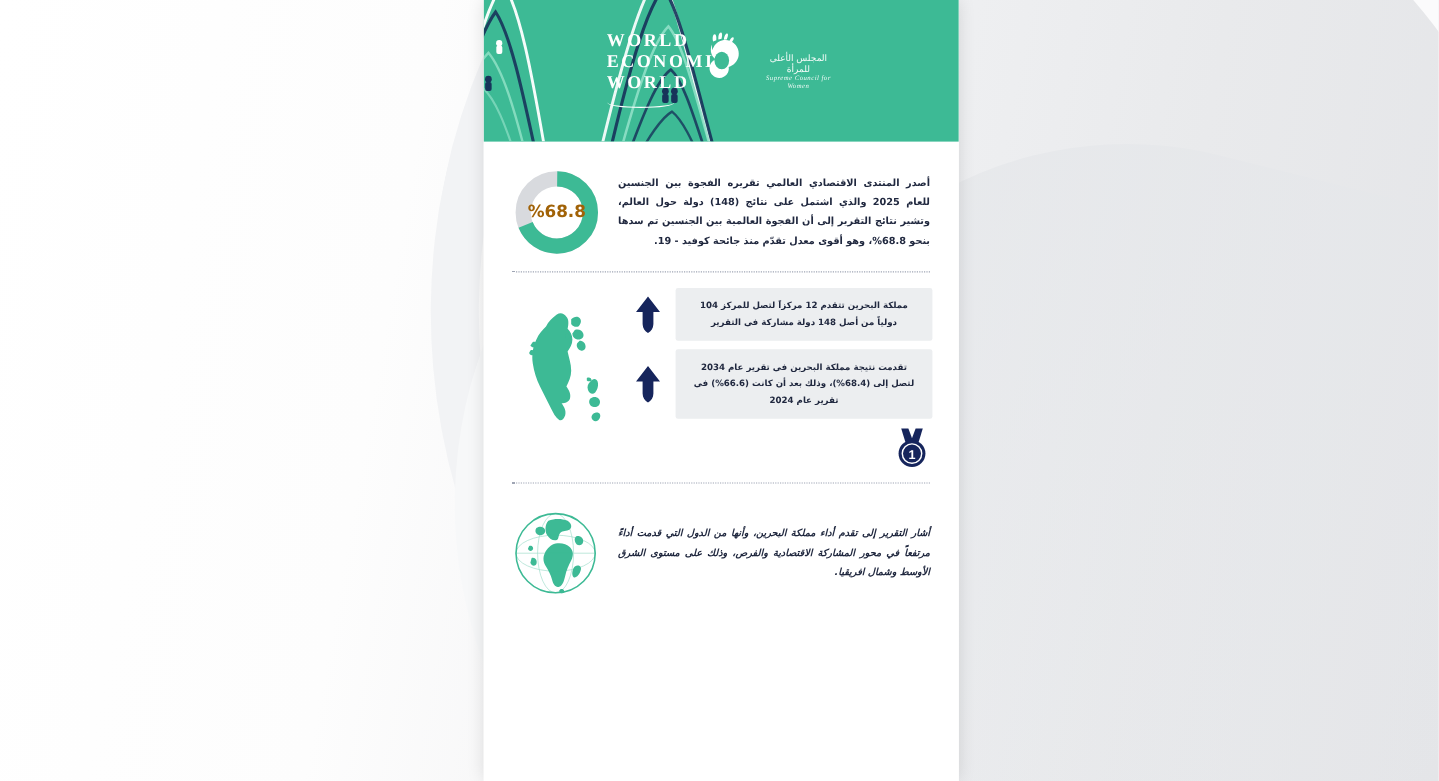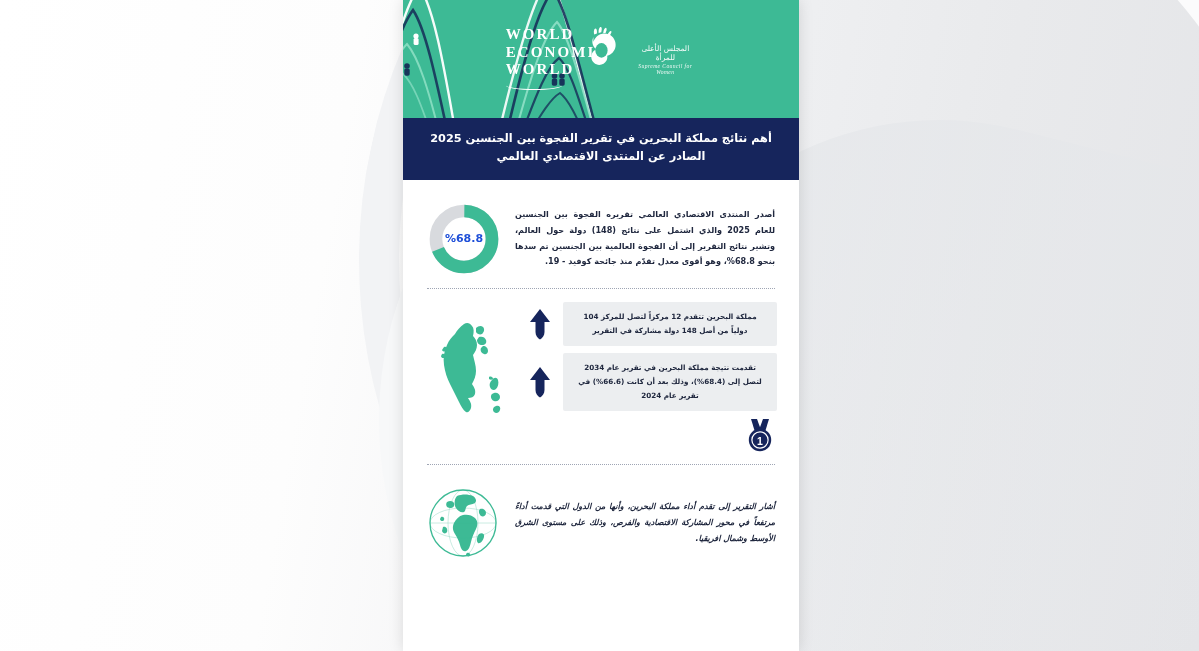--- a/index.html
+++ b/index.html
@@ -184,21 +184,21 @@
     line-height: 1.95;
     color: #20283f;
     text-align: justify;
     font-weight: 600;
     letter-spacing: .05px;
   }
   .donut-wrap { flex: none; width: 74px; height: 74px; position: relative; }
   .donut-label {
     position: absolute; inset: 0;
     display: flex; align-items: center; justify-content: center;
-    font-size: 11px; font-weight: bold; color: #1d4ed8;
+    font-size: 14px; font-weight: bold; color: #a16207;
     direction: ltr;
   }
 
   
   .middle {
     display: flex;
     gap: 10px;
     padding: 13px 0 12px;
     flex: none;
   }
@@ -326,24 +326,20 @@
             <path d="M23 11.5 c-1.2 2.6-1.4 5.6-.4 8.3 .7 2 2 3.6 3.6 4.6 -2.6 1-4.6 3.3-5.2 6.2 -.8 4 1.4 8 5.2 9.5 4 1.6 8.7-.2 10.6-4 .8-1.6 1-3.3.7-4.9 4.5-1.3 7.9-5.1 8.7-9.8 .9-5.5-2.2-10.9-7.4-12.9 -5.4-2-11.5.2-14.3 5.2 -.5.9-1 1.9-1.5 2.8z"></path>
           </g>
           <ellipse cx="31.5" cy="25.5" rx="6.4" ry="7.6" fill="#3dba95"></ellipse>
         </svg>
         <div class="scw-ar">المجلس الأعلى للمرأة</div>
         <div class="scw-en">Supreme Council for Women</div>
       </div>
     </div>
   </div>
 
-  <div class="title-band">
-    <div class="title-line">أهم نتائج مملكة البحرين في تقرير الفجوة بين الجنسين 2025</div>
-    <div class="title-line">الصادر عن المنتدى الاقتصادي العالمي</div>
-  </div>
 
   <div class="body-area">
 
     <div class="intro">
       <p class="intro-text">أصدر المنتدى الاقتصادي العالمي تقريره الفجوة بين الجنسين للعام 2025 والذي اشتمل على نتائج (148) دولة حول العالم، وتشير نتائج التقرير إلى أن الفجوة العالمية بين الجنسين تم سدها بنحو 68.8%، وهو أقوى معدل تقدّم منذ جائحة كوفيد - 19.</p>
       <div class="donut-wrap">
         <svg viewBox="0 0 42 42">
           <circle cx="21" cy="21" r="15.9" fill="none" stroke="#d8dade" stroke-width="7.2"></circle>
           <circle cx="21" cy="21" r="15.9" fill="none" stroke="#3dba95" stroke-width="7.2" stroke-dasharray="68.8 31.2" stroke-dashoffset="25"></circle>
         </svg>

